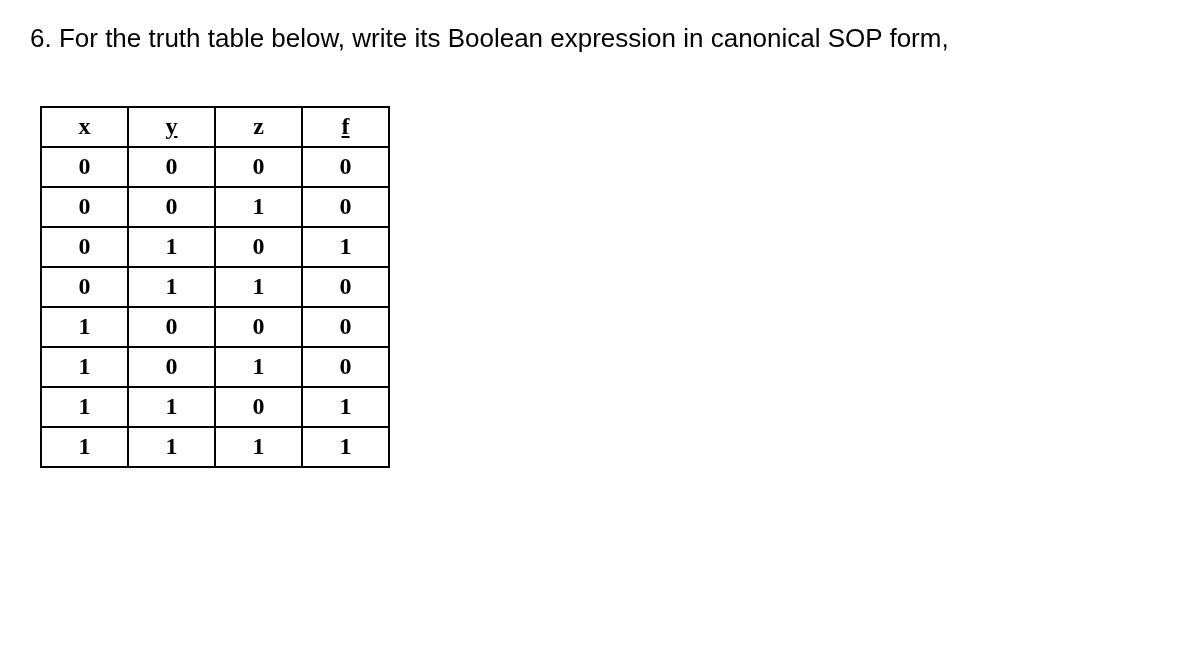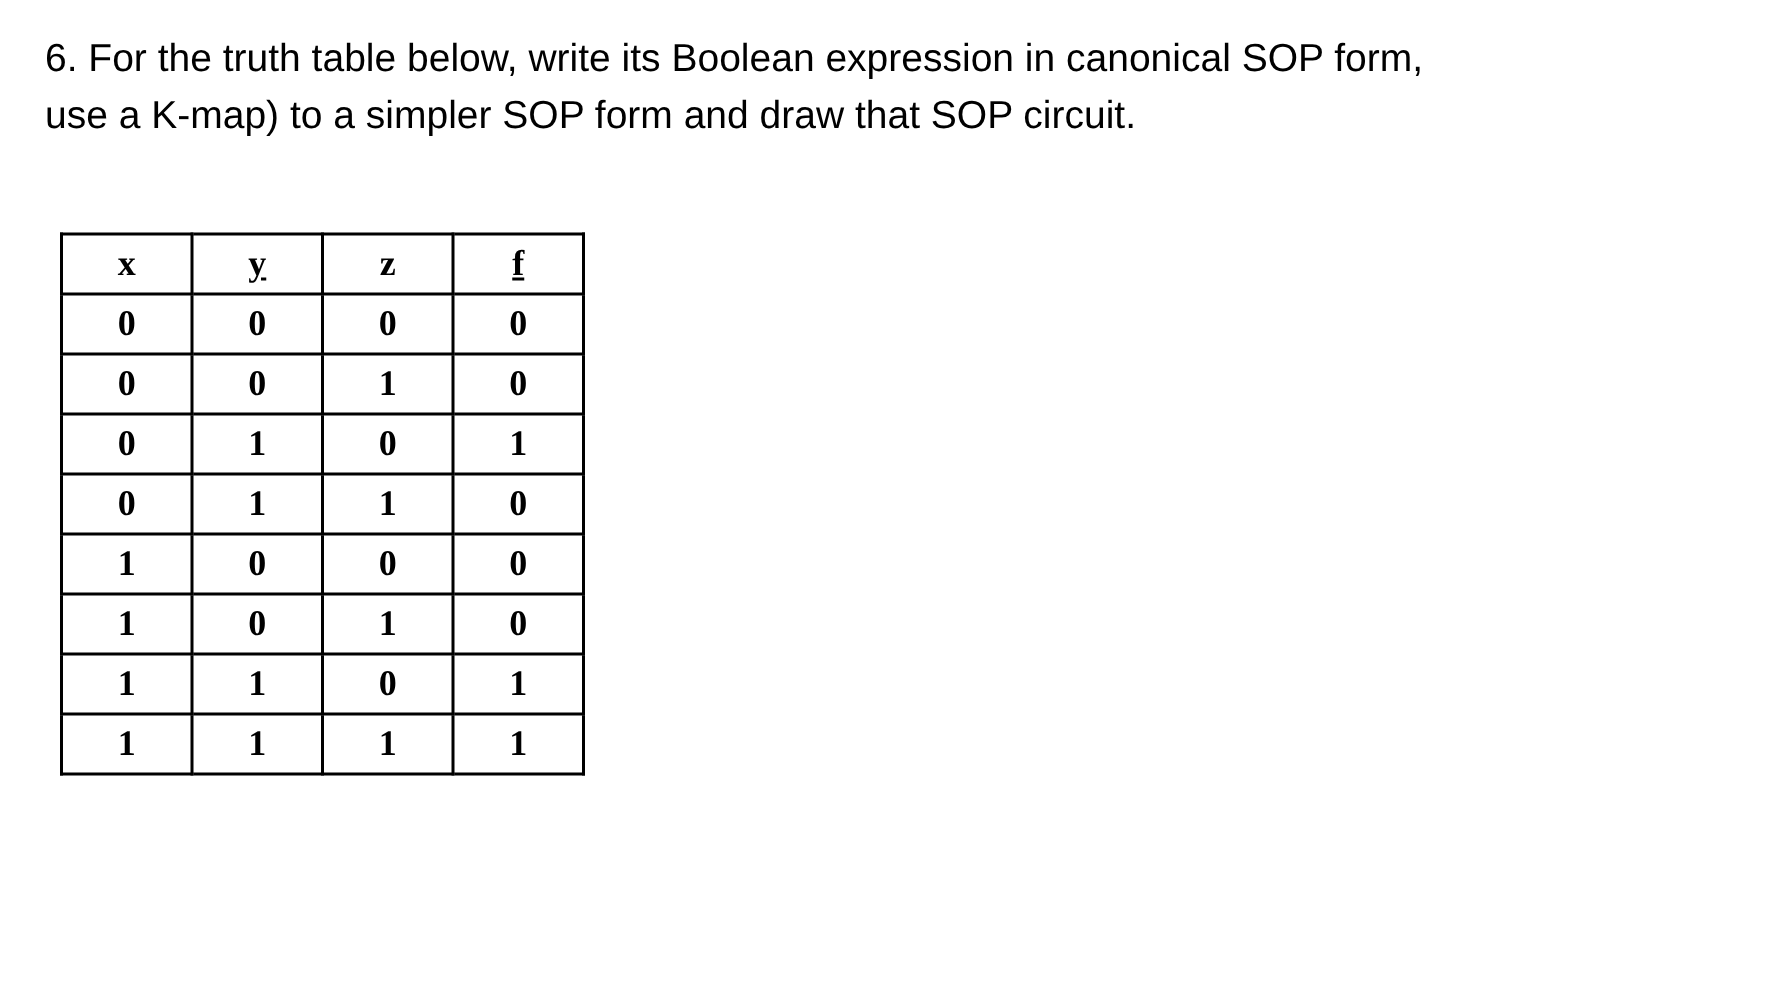--- a/index.html
+++ b/index.html
@@ -8,21 +8,21 @@
     background: #fff;
     font-family: "Comic Sans MS", "Comic Sans", cursive, sans-serif;
     color: #000;
     width: 1192px;
     height: 664px;
     box-sizing: border-box;
   }
   .question {
     font-size: 26px;
     line-height: 1.45;
-    margin-bottom: 60px;
+    margin-bottom: 48px;
   }
   table {
     border-collapse: collapse;
     margin-left: 10px;
   }
   th, td {
     border: 2px solid #000;
     text-align: center;
     font-family: "Times New Roman", serif;
     font-weight: bold;
@@ -36,21 +36,20 @@
   }
   th.underline {
     text-decoration: underline;
   }
 </style>
 </head>
 <body>
 
 <div class="question">
   <div>6. For the truth table below, write its Boolean expression in canonical SOP form,</div>
-  <div>use a K-map) to a simpler SOP form and draw that SOP circuit.</div>
 </div>
 
 <table>
   <thead>
     <tr>
       <th>x</th>
       <th class="underline">y</th>
       <th>z</th>
       <th class="underline">f</th>
     </tr>

